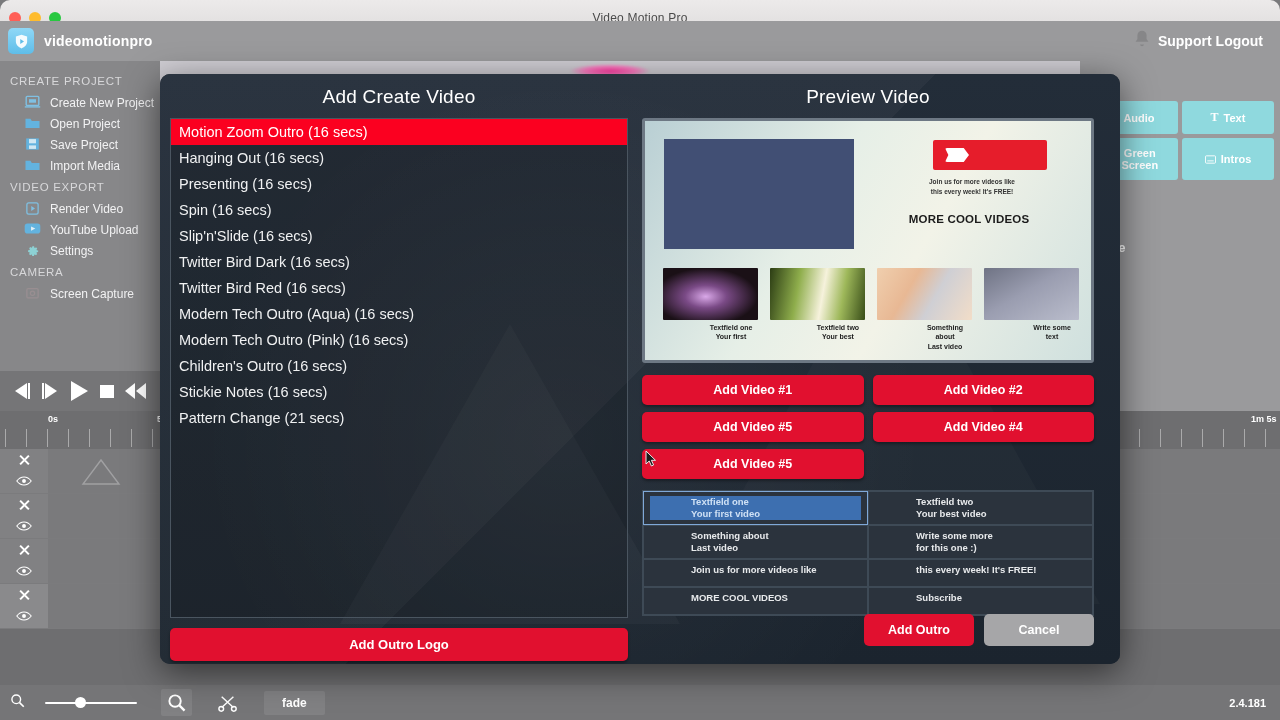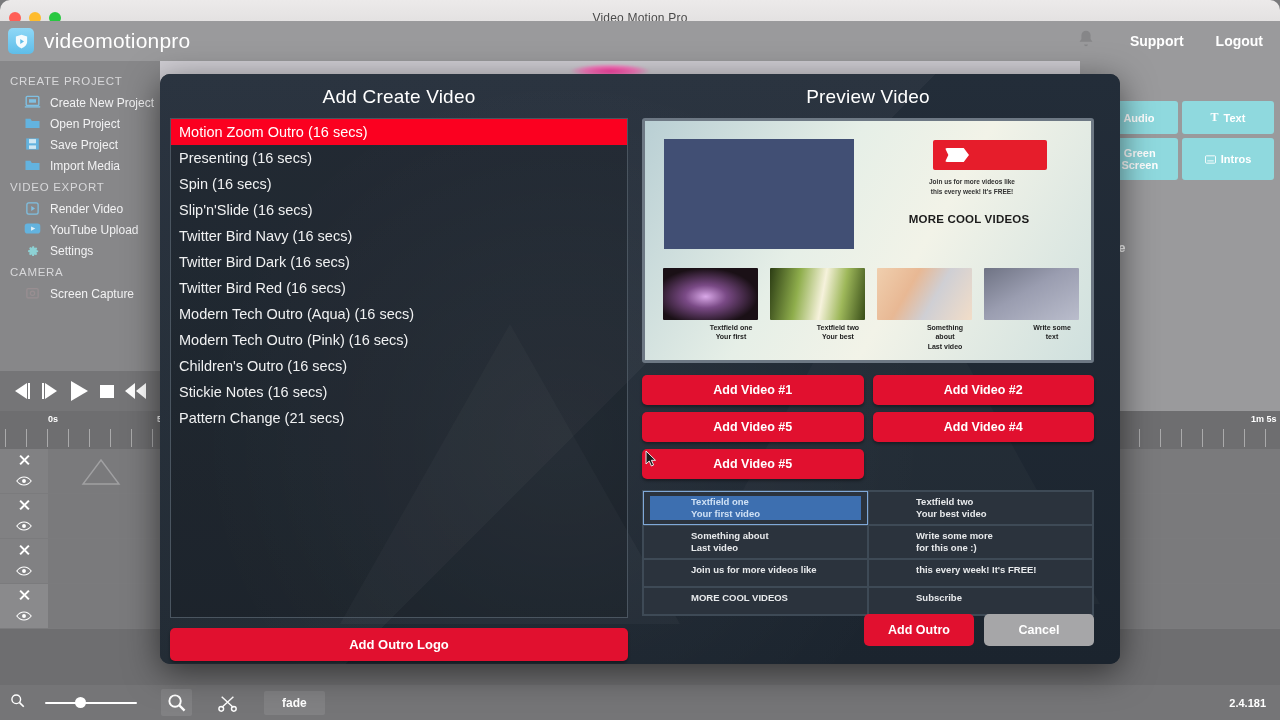--- a/index.html
+++ b/index.html
@@ -34,23 +34,23 @@
     background: #9a9a9c;
     display: flex; align-items: center;
   }
   .brand { display: flex; align-items: center; gap: 10px; margin-left: 8px; }
   .brand-logo {
     width: 26px; height: 26px; border-radius: 5px;
     background: linear-gradient(#8fd8f7, #5fbde8);
     display: flex; align-items: center; justify-content: center;
   }
   .brand-logo svg { display: block; }
-  .brand-name { font-size: 21px; color: #fff; font-weight: 400; letter-spacing: .2px; }
+  .brand-name { font-size: 14px; color: #fff; font-weight: 700; letter-spacing: .2px; }
   .header-right {
-    margin-left: auto; display: flex; align-items: center; gap: 32px; margin-right: 17px;
+    margin-left: auto; display: flex; align-items: center; gap: 4px; margin-right: 17px;
   }
   .bell { opacity: .45; }
   .hdr-link { color: #fff; font-size: 14px; font-weight: bold; }
 
   
   .sidebar {
     position: absolute; top: 61px; left: 0; width: 160px; height: 310px;
     background: #878789;
     padding-top: 9px;
   }
@@ -514,24 +514,24 @@
   </div>
 
   <div class="modal">
     <div class="modal-bg"></div>
     <div class="modal-inner">
 
       <div class="col-left">
         <div class="col-title">Add Create Video</div>
         <div class="outro-list">
           <div class="outro-item selected">Motion Zoom Outro (16 secs)</div>
+          <div class="outro-item">Hanging Out (16 secs)</div>
           <div class="outro-item">Presenting (16 secs)</div>
           <div class="outro-item">Spin (16 secs)</div>
           <div class="outro-item">Slip'n'Slide (16 secs)</div>
-          <div class="outro-item">Twitter Bird Navy (16 secs)</div>
           <div class="outro-item">Twitter Bird Dark (16 secs)</div>
           <div class="outro-item">Twitter Bird Red (16 secs)</div>
           <div class="outro-item">Modern Tech Outro (Aqua) (16 secs)</div>
           <div class="outro-item">Modern Tech Outro (Pink) (16 secs)</div>
           <div class="outro-item">Children's Outro (16 secs)</div>
           <div class="outro-item">Stickie Notes (16 secs)</div>
           <div class="outro-item">Pattern Change (21 secs)</div>
         </div>
         <div class="btn-red add-logo-btn">Add Outro Logo</div>
       </div>

